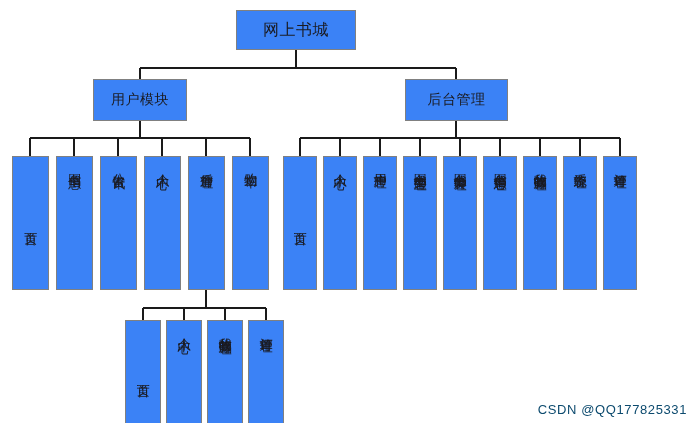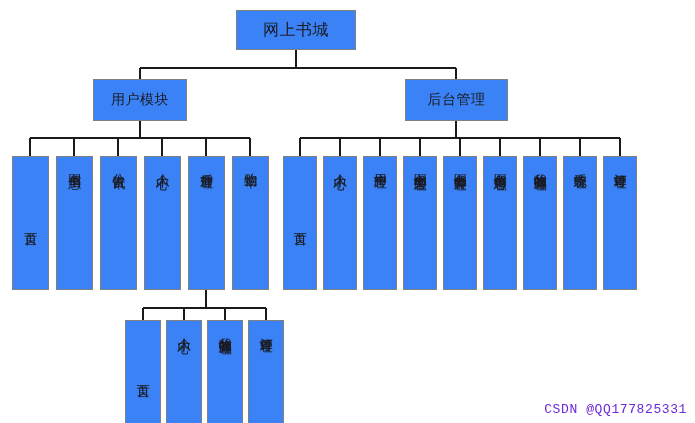--- a/index.html
+++ b/index.html
@@ -43,23 +43,23 @@
     line-height:1.18;
     letter-spacing:1px;
   }
   .node.v{align-items:flex-start;padding-top:6px;}
   .node.v.short{align-items:center;padding-top:0;}
 
   #watermark{
     position:absolute;
     right:8px;bottom:6px;
     font-size:13px;
-    color:#6d28d9;
+    color:#0c4a6e;
     letter-spacing:0.6px;
-    font-family:Liberation Mono, monospace;
+    font-family:Liberation Sans, sans-serif;
     z-index:3;
     white-space:nowrap;
   }
 </style>
 </head>
 <body>
 
 <div id="diagram">
 
   <svg class="edges" viewBox="0 0 695 423">

